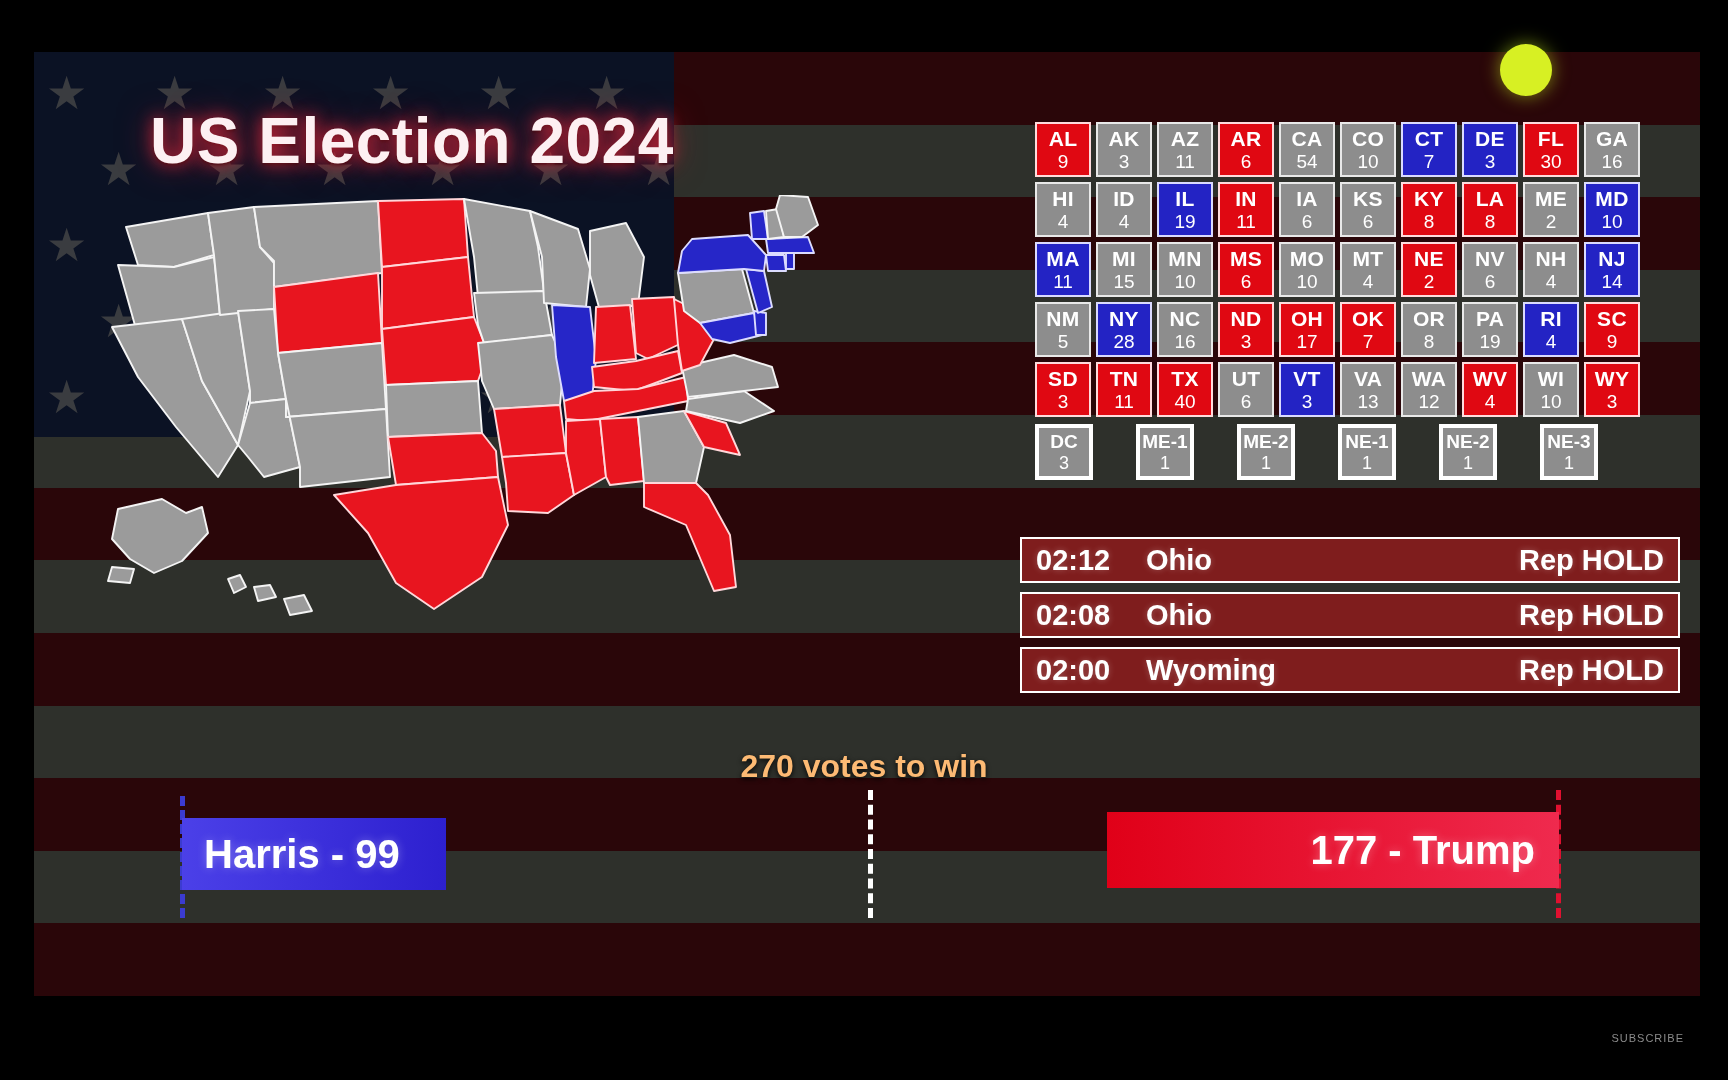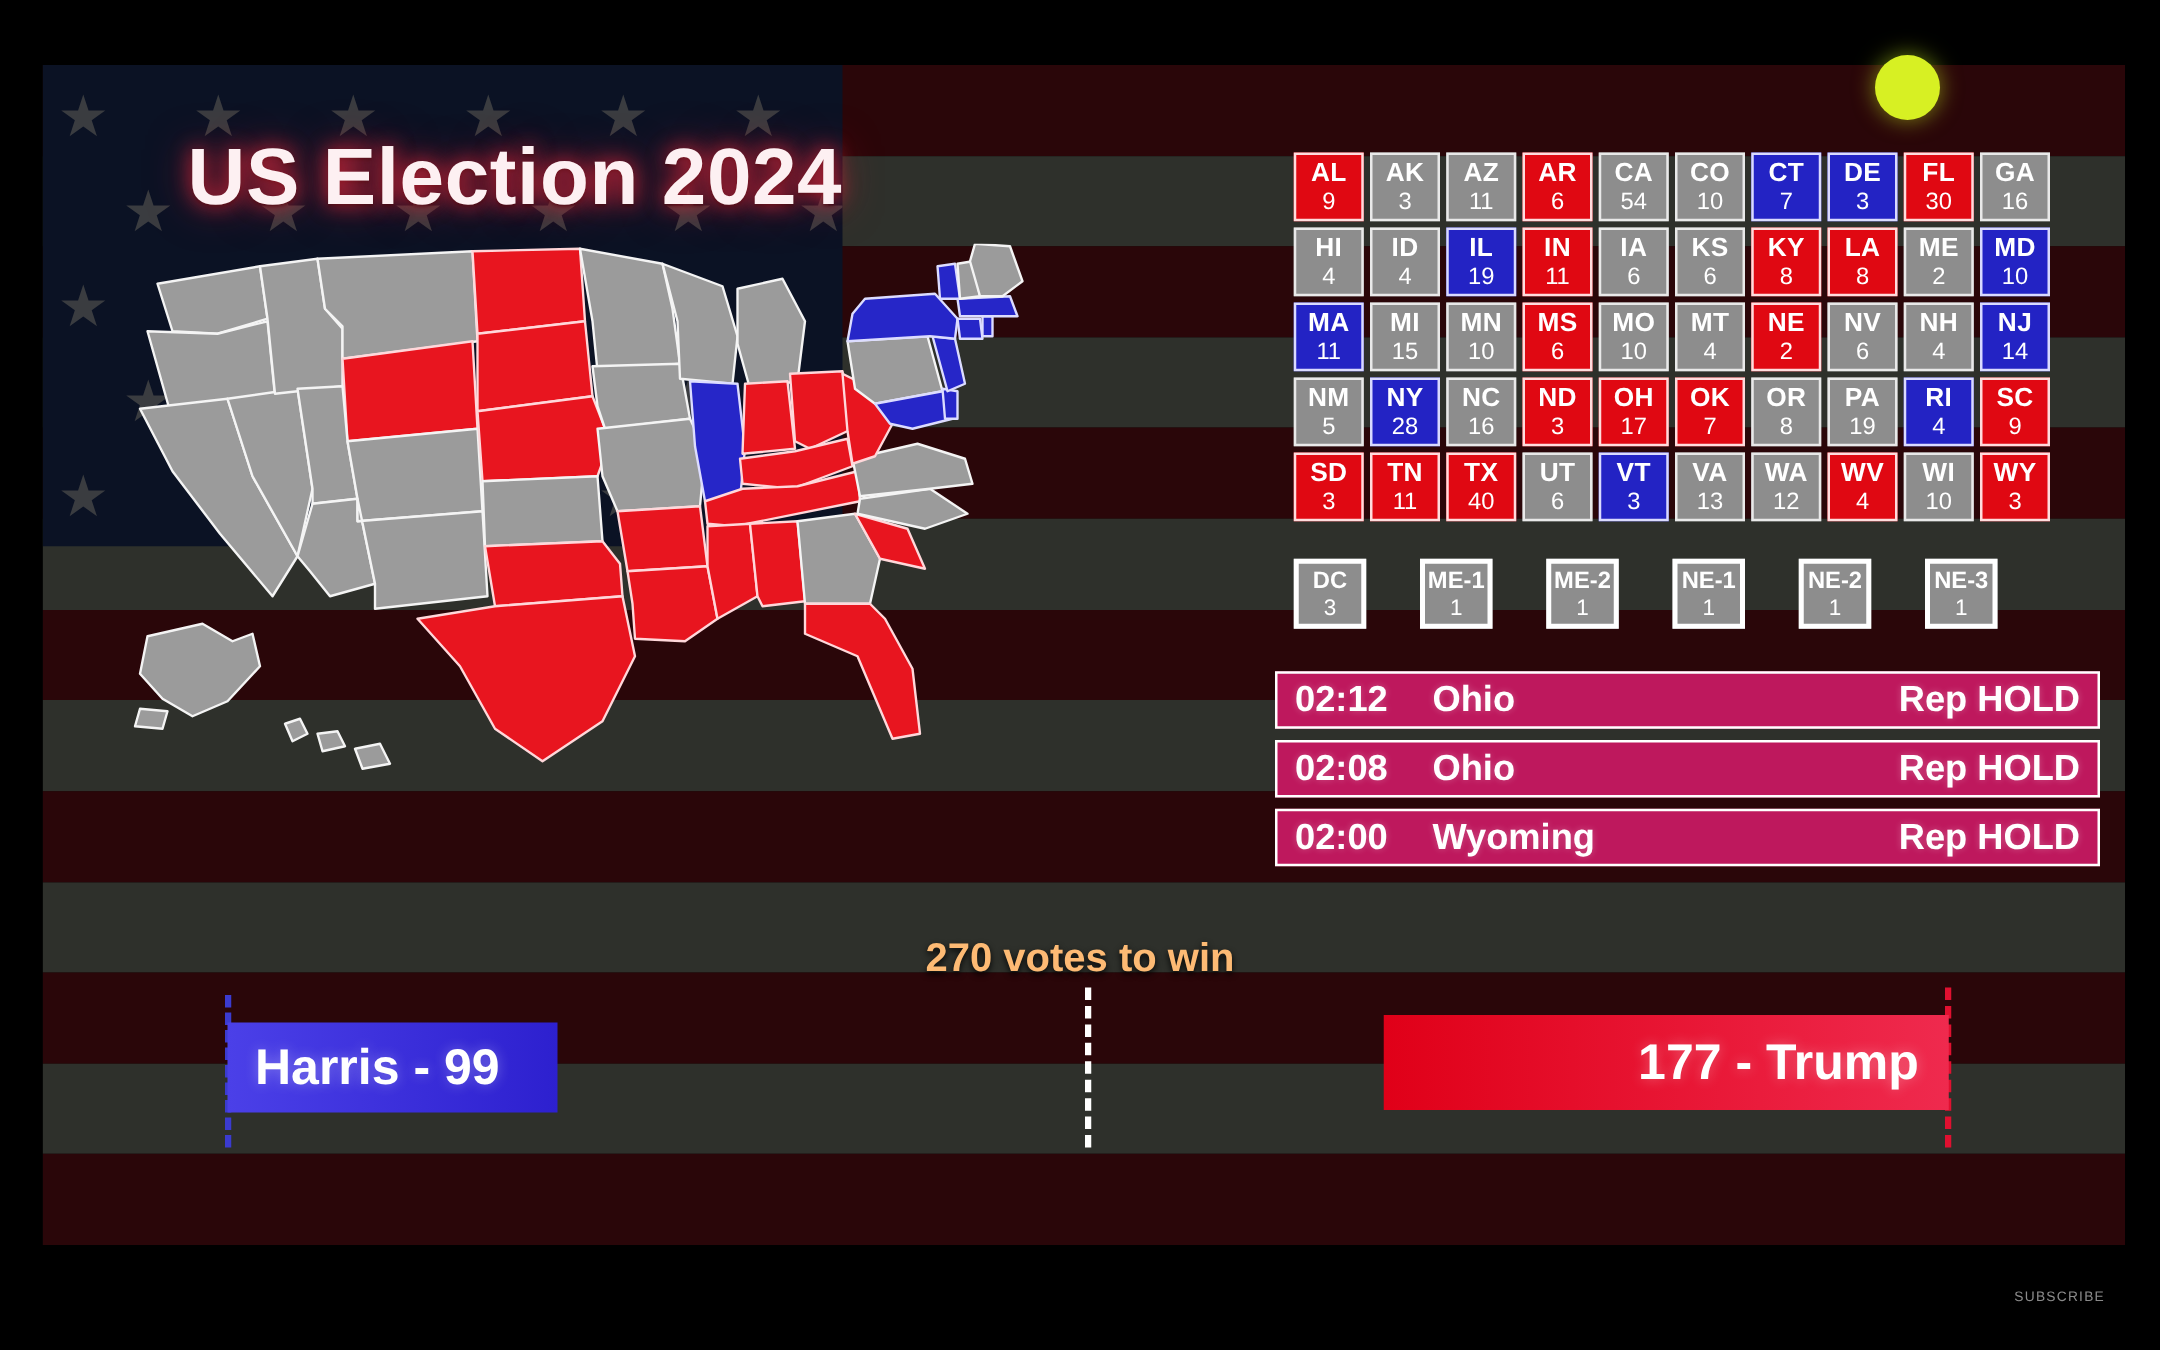--- a/index.html
+++ b/index.html
@@ -93,21 +93,21 @@
     align-items: center; justify-content: center;
     line-height: 1;
   }
   .cell .ab { font-size: 21px; font-weight: 700; color: #fff; letter-spacing: .3px; }
   .cell .ev { font-size: 19px; font-weight: 400; color: #fff; margin-top: 3px; }
   .cell.gray { background: #8d8d8d; border-color: #e9e9e9; }
   .cell.red  { background: #e00812; border-color: #ffdbdd; }
   .cell.blue { background: #2323c4; border-color: #dadaff; }
 
   #district-row {
-    position: absolute; left: 1035px; top: 447px;
+    position: absolute; left: 1035px; top: 424px;
     width: 620px; display: flex; gap: 43px; z-index: 30;
   }
   .dcell {
     width: 58px; height: 56px;
     background: #8d8d8d;
     border: 4px solid #ffffff;
     display: flex; flex-direction: column;
     align-items: center; justify-content: center; line-height: 1;
   }
   .dcell .ab { font-size: 19px; font-weight: 700; color: #fff; }
@@ -116,21 +116,21 @@
   
   #results { position: absolute; left: 1020px; top: 528px; width: 660px; z-index: 30; }
   #results-head { display: flex; align-items: baseline; justify-content: space-between; }
   #results-title {
     font-size: 38px; font-weight: 700; color: #fff; letter-spacing: .3px;
     text-shadow: 0 2px 4px rgba(0,0,0,.9);
   }
   #results-source { font-size: 22px; font-weight: 500; color: #f0f0f0; text-shadow: 0 1px 3px #000; }
   .res-row {
     margin-top: 9px; height: 46px;
-    background: #be185d; border: 2px solid #ffffff;
+    background: #7f1d1d; border: 2px solid #ffffff;
     display: flex; align-items: center; padding: 0 14px;
     color: #fff; font-size: 29px; font-weight: 700;
     text-shadow: 0 0 6px rgba(255,255,255,.25);
   }
   .res-time { width: 110px; }
   .res-state { flex: 1; }
   .res-status { text-align: center; margin-left: 36px; }
 
   
   #votes-to-win {

